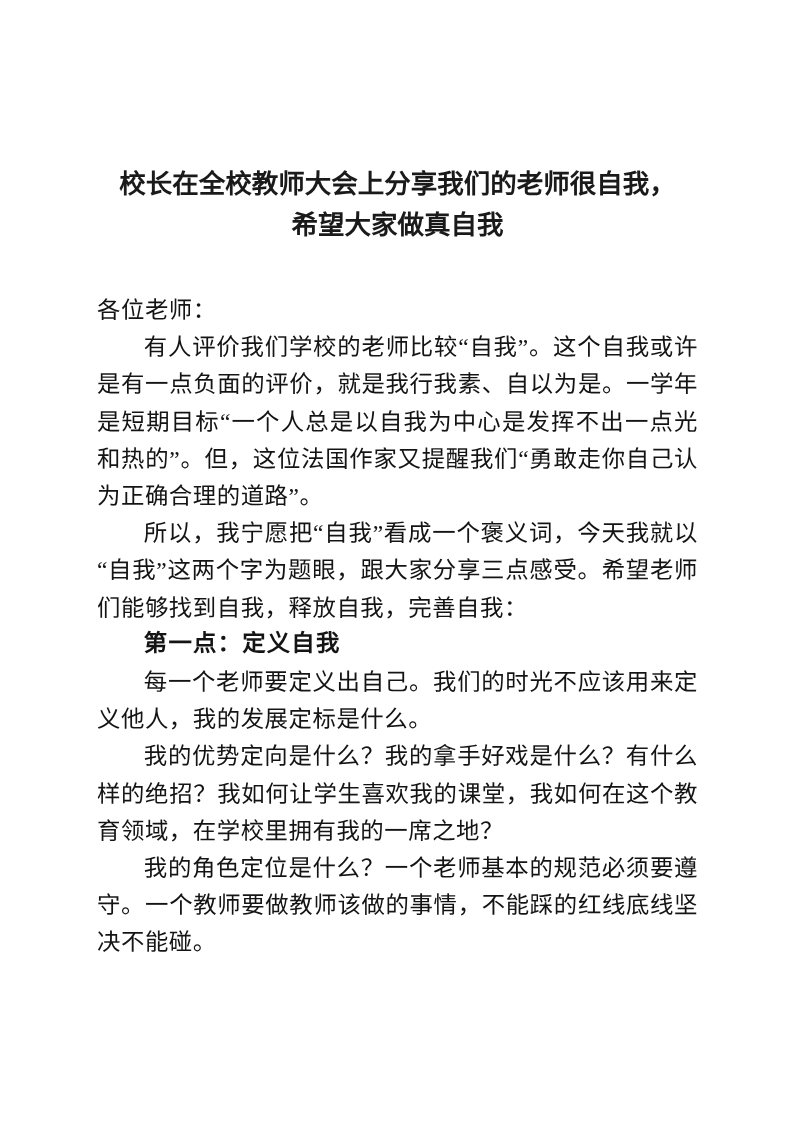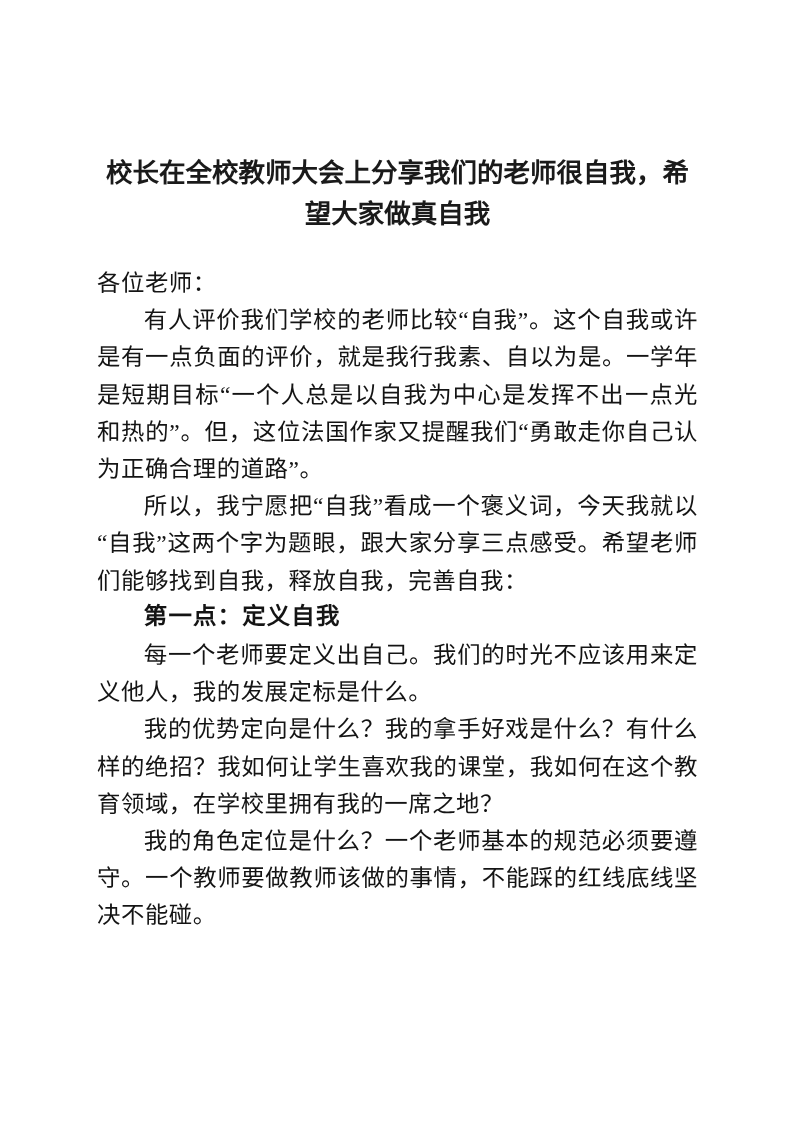--- a/index.html
+++ b/index.html
@@ -33,27 +33,27 @@
     width: 601px;
   }
 
   .doc-title {
     font-family: "DejaVu Sans", "Liberation Sans", sans-serif;
     font-weight: bold;
     font-size: 26.5px;
     line-height: 41px;
     text-align: center;
     letter-spacing: 0px;
-    margin: 4px;
+    margin: 15px;
     padding: 0;
     color: #1a1a1a;
   }
 
   .body-block {
-    margin-top: 31px;
+    margin-top: 47px;
   }
 
   p.para {
     margin: 0;
     padding: 0;
     font-family: "Liberation Serif", "DejaVu Serif", serif;
     font-size: 23.4px;
     line-height: 37.2px;
     text-align: justify;
     text-justify: inter-ideograph;

